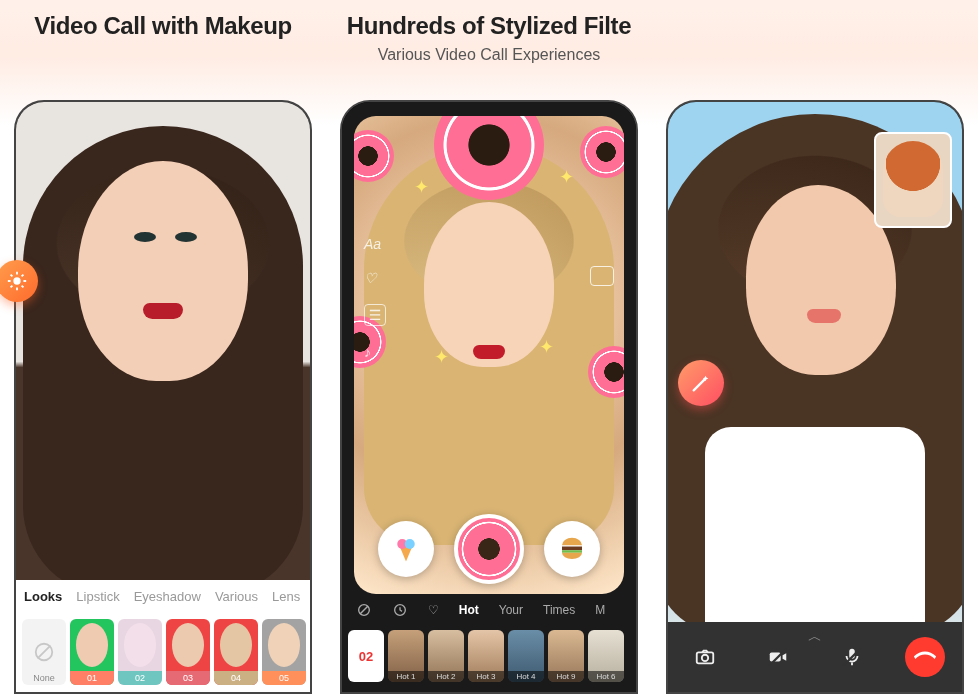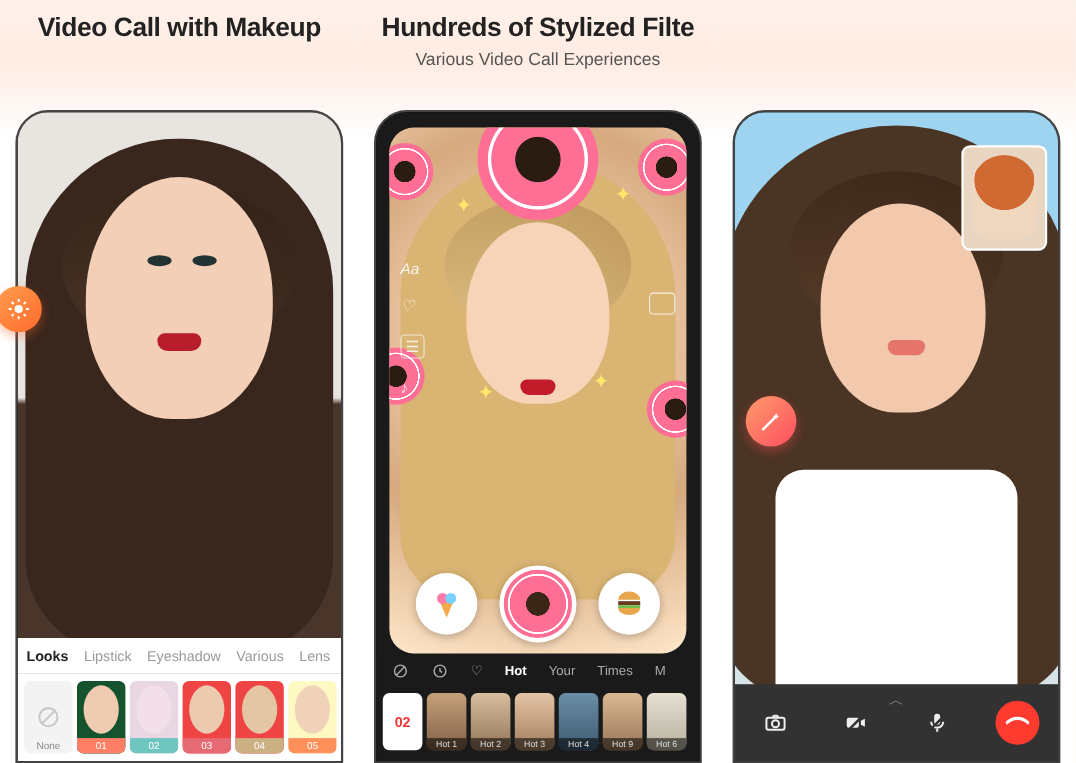--- a/index.html
+++ b/index.html
@@ -186,37 +186,37 @@
     </div>
 
     <div class="thumb-row">
       <div class="thumb none">
         <svg width="22" height="22" viewBox="0 0 24 24">
             <circle cx="12" cy="12" r="9" fill="none" stroke="#888" stroke-width="2"></circle>
             <line x1="5" y1="19" x2="19" y2="5" stroke="#888" stroke-width="2"></line>
           </svg>
         <div class="lab" style="color:#888">None</div>
       </div>
-      <div class="thumb" style="background:#14532d">
+      <div class="thumb" style="background:#22c55e">
         <div class="face" style="background:#efcbb1"></div>
         <div class="lab" style="background:#ff7f66">01</div>
       </div>
       <div class="thumb" style="background:#e8d6e3">
         <div class="face" style="background:#f3dfea"></div>
         <div class="lab" style="background:#6fc6c0">02</div>
       </div>
       <div class="thumb" style="background:#ef4444">
         <div class="face" style="background:#eccab0"></div>
         <div class="lab" style="background:#e66a74">03</div>
       </div>
       <div class="thumb" style="background:#ef4444">
         <div class="face" style="background:#e5c6a4"></div>
         <div class="lab" style="background:#cbb083">04</div>
       </div>
-      <div class="thumb" style="background:#fef9c3">
+      <div class="thumb" style="background:#a3a3a3">
         <div class="face" style="background:#f0d2b8"></div>
         <div class="lab" style="background:#ff8f5b">05</div>
       </div>
     </div>
   </div>
 
   <div class="orange-btn">
     <svg width="22" height="22" viewBox="0 0 24 24">
         <circle cx="12" cy="12" r="4" fill="#fff"></circle>
         <path d="M12 2v3M12 19v3M2 12h3M19 12h3M5 5l2 2M17 17l2 2M19 5l-2 2M5 19l2-2" stroke="#fff" stroke-width="2"></path>

